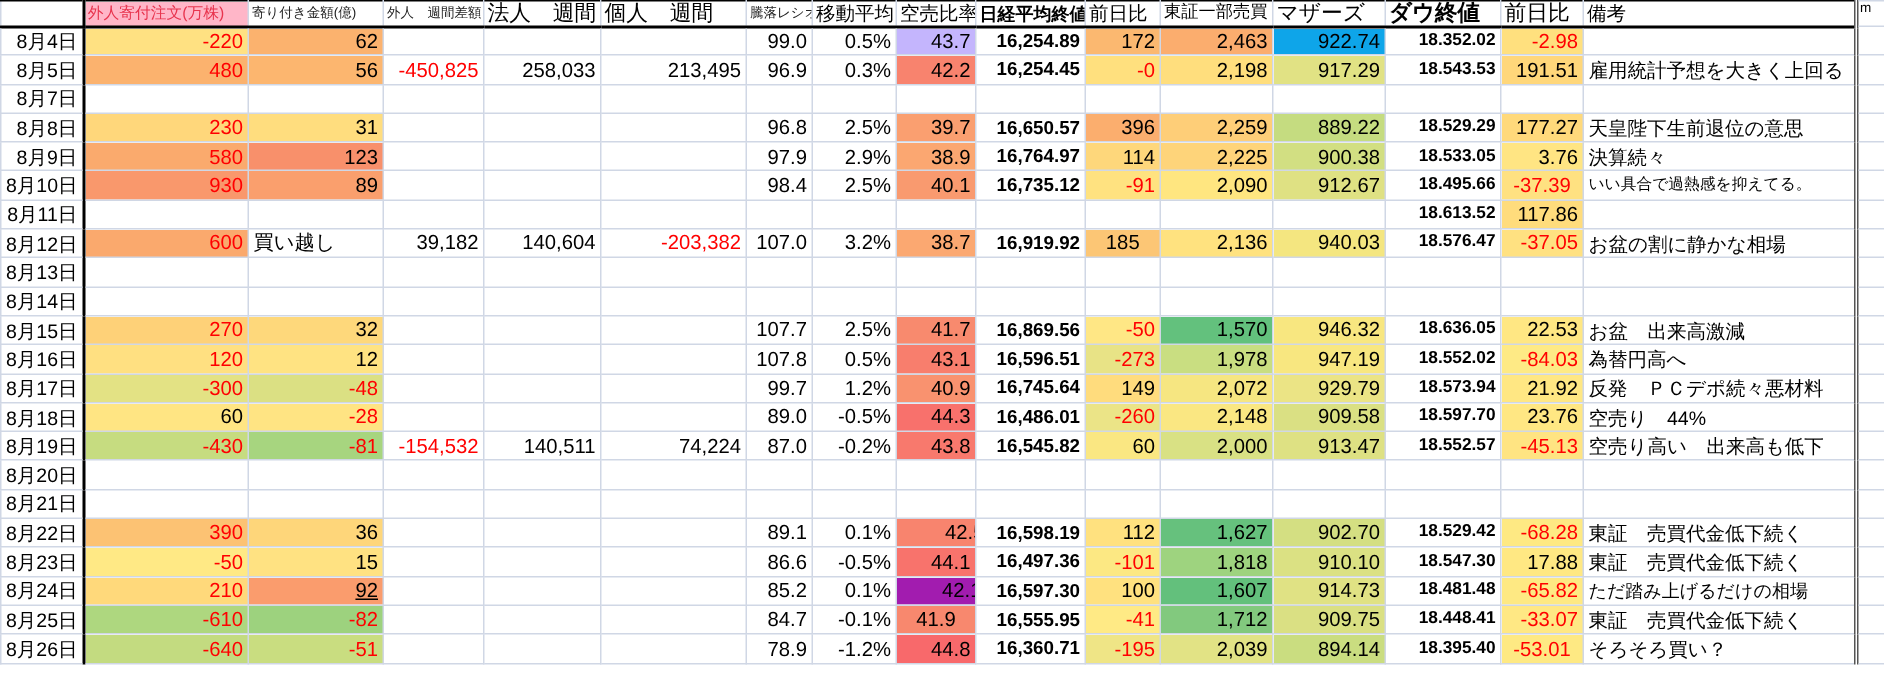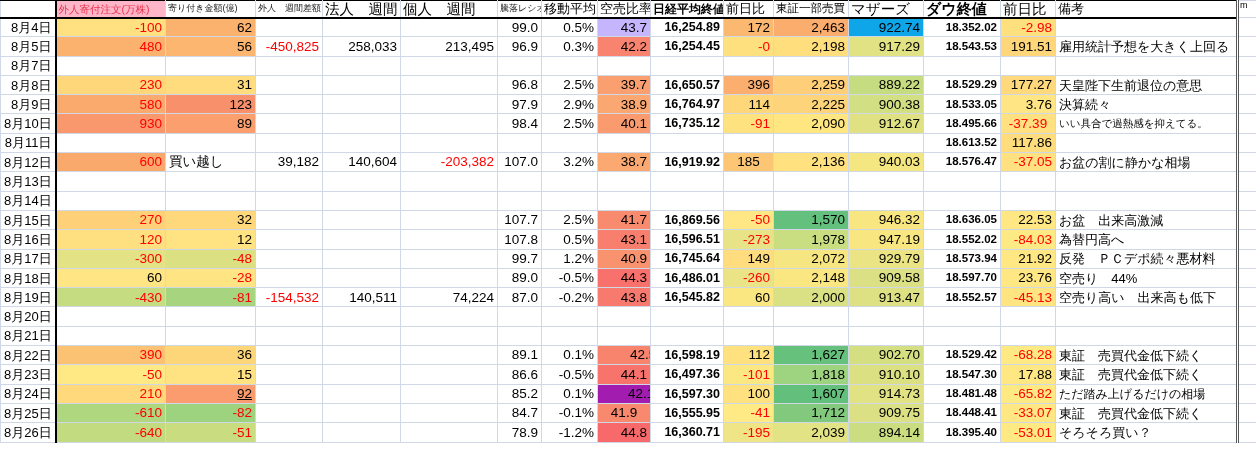--- a/index.html
+++ b/index.html
@@ -71,21 +71,21 @@
         <th class="col-mothers">マザーズ</th>
         <th class="col-dow">ダウ終値</th>
         <th class="col-ddiff">前日比</th>
         <th class="col-memo">備考</th>
         <th class="col-extra">m</th>
       </tr>
     </thead>
     <tbody>
       <tr>
         <td class="col-date">8月4日</td>
-        <td class="col-forders red" style="background: rgb(255, 225, 130);">-100</td>
+        <td class="col-forders red" style="background: rgb(255, 225, 130);">-220</td>
         <td class="col-famount" style="background: rgb(251, 178, 110);">62</td>
         <td class="col-fweek"></td>
         <td class="col-houjin"></td>
         <td class="col-kojin"></td>
         <td class="col-ratio">99.0</td>
         <td class="col-ma">0.5%</td>
         <td class="col-short" style="background: #c4b5fd;">43.7</td>
         <td class="col-nikkei">16,254.89</td>
         <td class="col-ndiff" style="background: rgb(251, 184, 112);">172</td>
         <td class="col-tosho" style="background: rgb(251, 173, 110);">2,463</td>
@@ -483,18 +483,18 @@
         <td class="col-houjin"></td>
         <td class="col-kojin"></td>
         <td class="col-ratio">78.9</td>
         <td class="col-ma">-1.2%</td>
         <td class="col-short" style="background: rgb(248, 105, 107);">44.8</td>
         <td class="col-nikkei">16,360.71</td>
         <td class="col-ndiff red" style="background: rgb(239, 229, 134);">-195</td>
         <td class="col-tosho" style="background: rgb(226, 227, 133);">2,039</td>
         <td class="col-mothers" style="background: rgb(202, 221, 128);">894.14</td>
         <td class="col-dow">18.395.40</td>
-        <td class="col-ddiff red" style="background: rgb(254, 233, 131);">-53.01</td>
+        <td class="col-ddiff red" style="background: rgb(254, 233, 131); text-align: center;">-53.01</td>
         <td class="col-memo">そろそろ買い？</td>
         <td class="col-extra"></td>
       </tr>
     </tbody>
   </table>
 
 </body></html>

